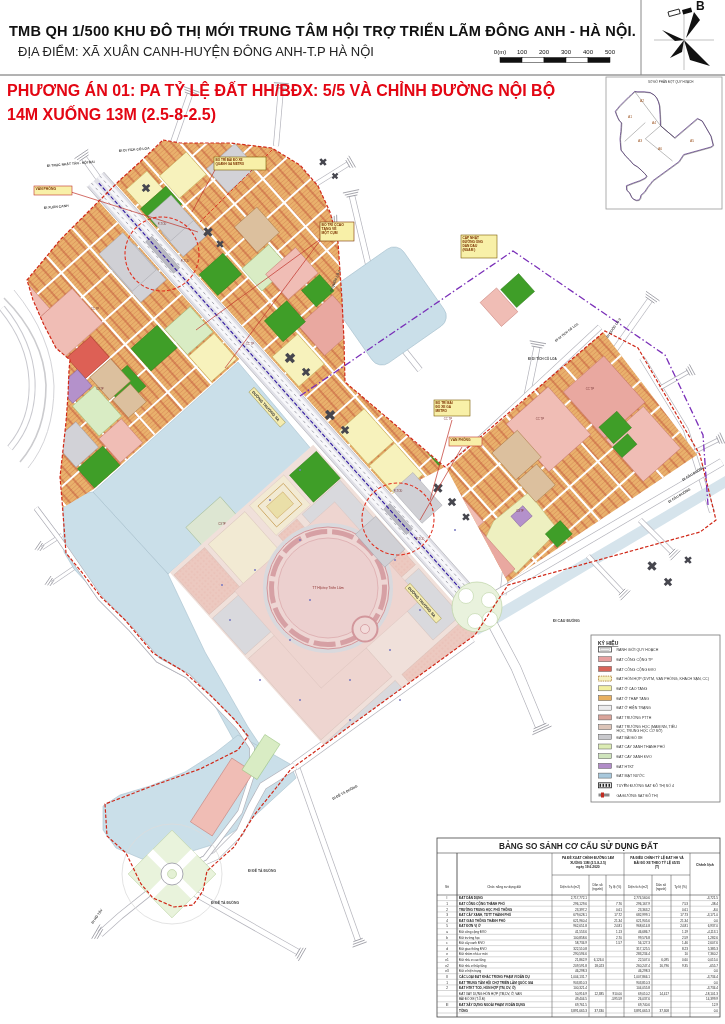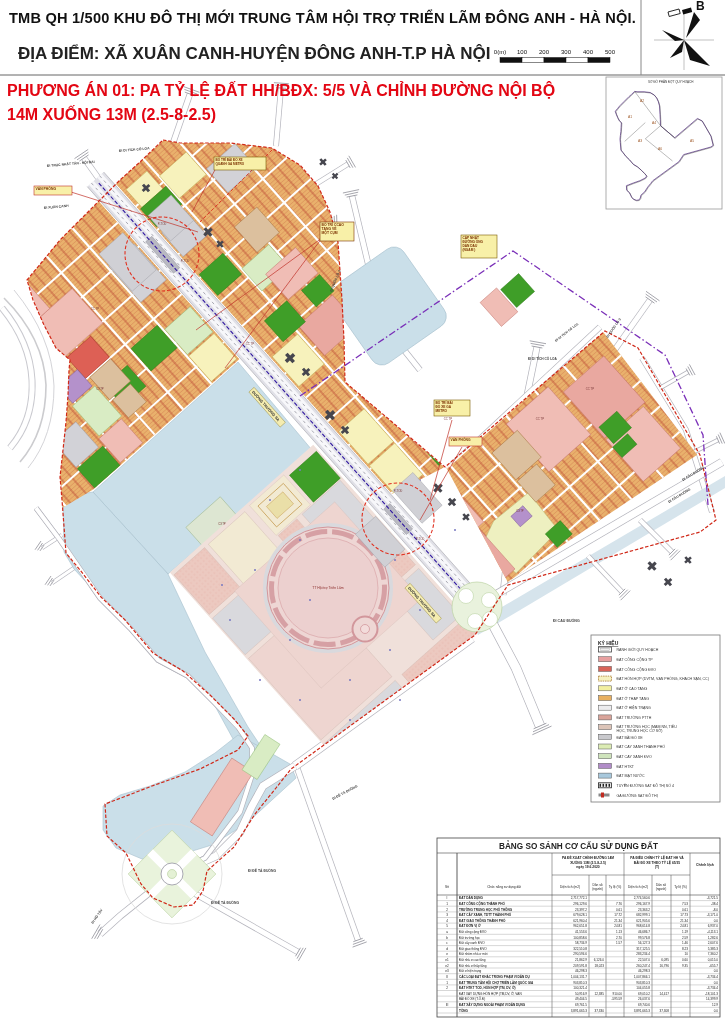--- a/index.html
+++ b/index.html
@@ -1,17 +1,17 @@
 <!DOCTYPE html>
 <html><head><meta charset="utf-8"><style>
 html,body{margin:0;padding:0;background:#fff;}
 #page{position:relative;width:725px;height:1024px;font-family:"Liberation Sans",sans-serif;overflow:hidden;background:#fff;}
 .abs{position:absolute;}
-.t1{left:9px;top:10px;font-size:14.6px;font-weight:bold;color:#111;letter-spacing:0.2px;white-space:nowrap;}
-.t2{left:18px;top:44px;font-size:17px;font-weight:bold;color:#222;white-space:nowrap;}
+.t1{left:9px;top:23px;font-size:14.6px;font-weight:bold;color:#111;letter-spacing:0.2px;white-space:nowrap;}
+.t2{left:18px;top:44px;font-size:13px;font-weight:normal;color:#222;white-space:nowrap;}
 .t3{left:7px;top:79px;font-size:16px;font-weight:bold;color:#e30613;line-height:24px;white-space:nowrap;}
 </style></head><body>
 <div id="page">
 <svg class="abs" style="left:0;top:0" width="725" height="1024" viewBox="0 0 725 1024">
 <defs>
 <clipPath id="site">
           <polygon points="163.0,140.0 180.0,143.0 230.0,143.0 272.0,148.0 300.0,165.0 318.0,186.0 330.0,212.0 338.0,242.0 342.0,300.0 344.0,340.0 345.0,382.0 445.0,467.0 605.0,331.0 638.0,348.0 700.0,455.0 716.0,520.0 700.0,532.0 508.0,585.0 475.0,635.0 291.0,769.0 276.0,788.0 255.0,814.0 234.0,847.0 207.0,871.0 203.0,891.0 193.0,905.0 174.0,907.0 153.0,898.0 141.0,884.0 126.0,853.0 107.0,836.0 105.0,804.0 121.0,798.0 152.0,786.0 200.0,769.0 238.0,750.0 248.0,736.0 234.0,719.0 210.0,695.0 183.0,671.0 153.0,653.0 125.0,620.0 101.0,597.0 80.0,570.0 66.0,553.0 62.0,500.0 60.0,477.0 63.0,450.0 66.0,422.0 68.0,395.0 69.0,370.0 70.0,360.0 56.0,348.0 44.0,325.0 33.0,300.0 27.0,280.0 42.0,262.0 60.0,240.0 90.0,210.0 120.0,180.0 140.0,162.0"></polygon>
         </clipPath>
 <pattern id="lotp" width="3.2" height="9" patternUnits="userSpaceOnUse">
           <rect width="3.2" height="9" fill="#e9b16c"></rect>

